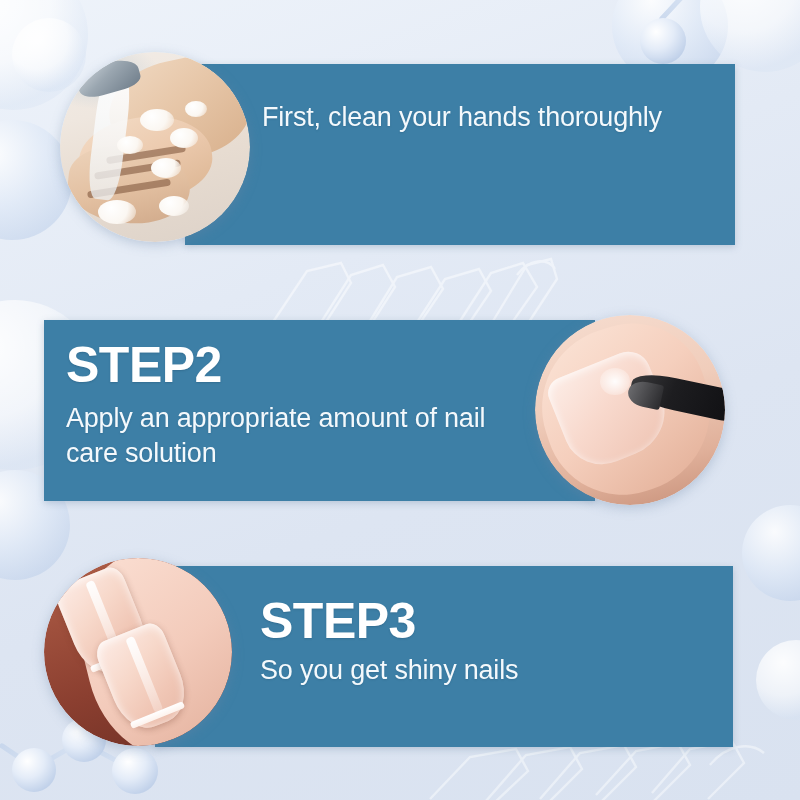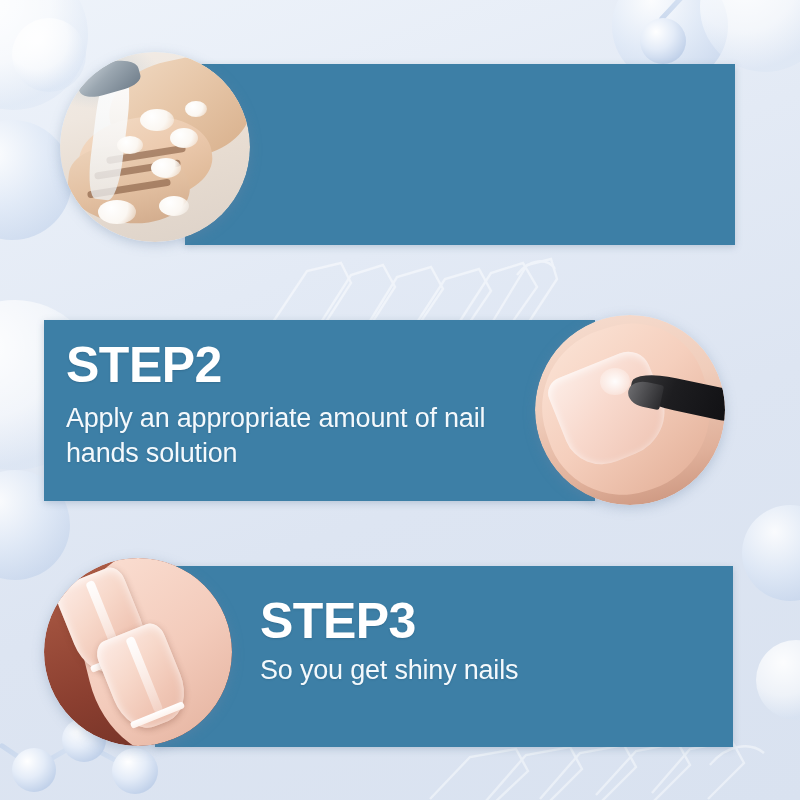--- a/index.html
+++ b/index.html
@@ -323,39 +323,40 @@
         <div class="ph1-foam" style="left:58%; top:40%; width:28px; height:20px;"></div>
         <div class="ph1-foam" style="left:30%; top:44%; width:26px; height:18px;"></div>
         <div class="ph1-foam" style="left:48%; top:56%; width:30px; height:20px;"></div>
         <div class="ph1-foam" style="left:20%; top:78%; width:38px; height:24px;"></div>
         <div class="ph1-foam" style="left:52%; top:76%; width:30px; height:20px;"></div>
         <div class="ph1-foam" style="left:66%; top:26%; width:22px; height:16px;"></div>
       </div>
     </div>
 
     <div class="panel-text" style="left:262px; top:88px; width:470px;">
+      <div class="step-desc" style="margin-top:12px;">First, clean your hands thoroughly</div>
     </div>
   </div>
 
   <div class="step-row" style="left:0; top:0; width:800px; height:800px;">
     <div class="panel" style="left:44px; top:320px; width:551px; height:181px;"></div>
 
     <div class="photo-circle" style="left:535px; top:315px; width:190px; height:190px;">
       <div class="photo-inner ph2">
         <div class="ph2-finger"></div>
         <div class="ph2-nail"></div>
         <div class="ph2-gloss"></div>
         <div class="ph2-brush"></div>
         <div class="ph2-bristle"></div>
       </div>
     </div>
 
     <div class="panel-text" style="left:66px; top:340px; width:455px;">
       <div class="step-title">STEP2</div>
-      <div class="step-desc" style="margin-top:10px; max-width:452px;">Apply an appropriate amount of nail hands solution</div>
+      <div class="step-desc" style="margin-top:10px; max-width:452px;">Apply an appropriate amount of nail care solution</div>
     </div>
   </div>
 
   <div class="step-row" style="left:0; top:0; width:800px; height:800px;">
     <div class="panel" style="left:155px; top:566px; width:578px; height:181px;"></div>
 
     <div class="photo-circle" style="left:44px; top:558px; width:188px; height:188px;">
       <div class="photo-inner ph3">
         <div class="ph3-skin"></div>
         <div class="nail3 a">

